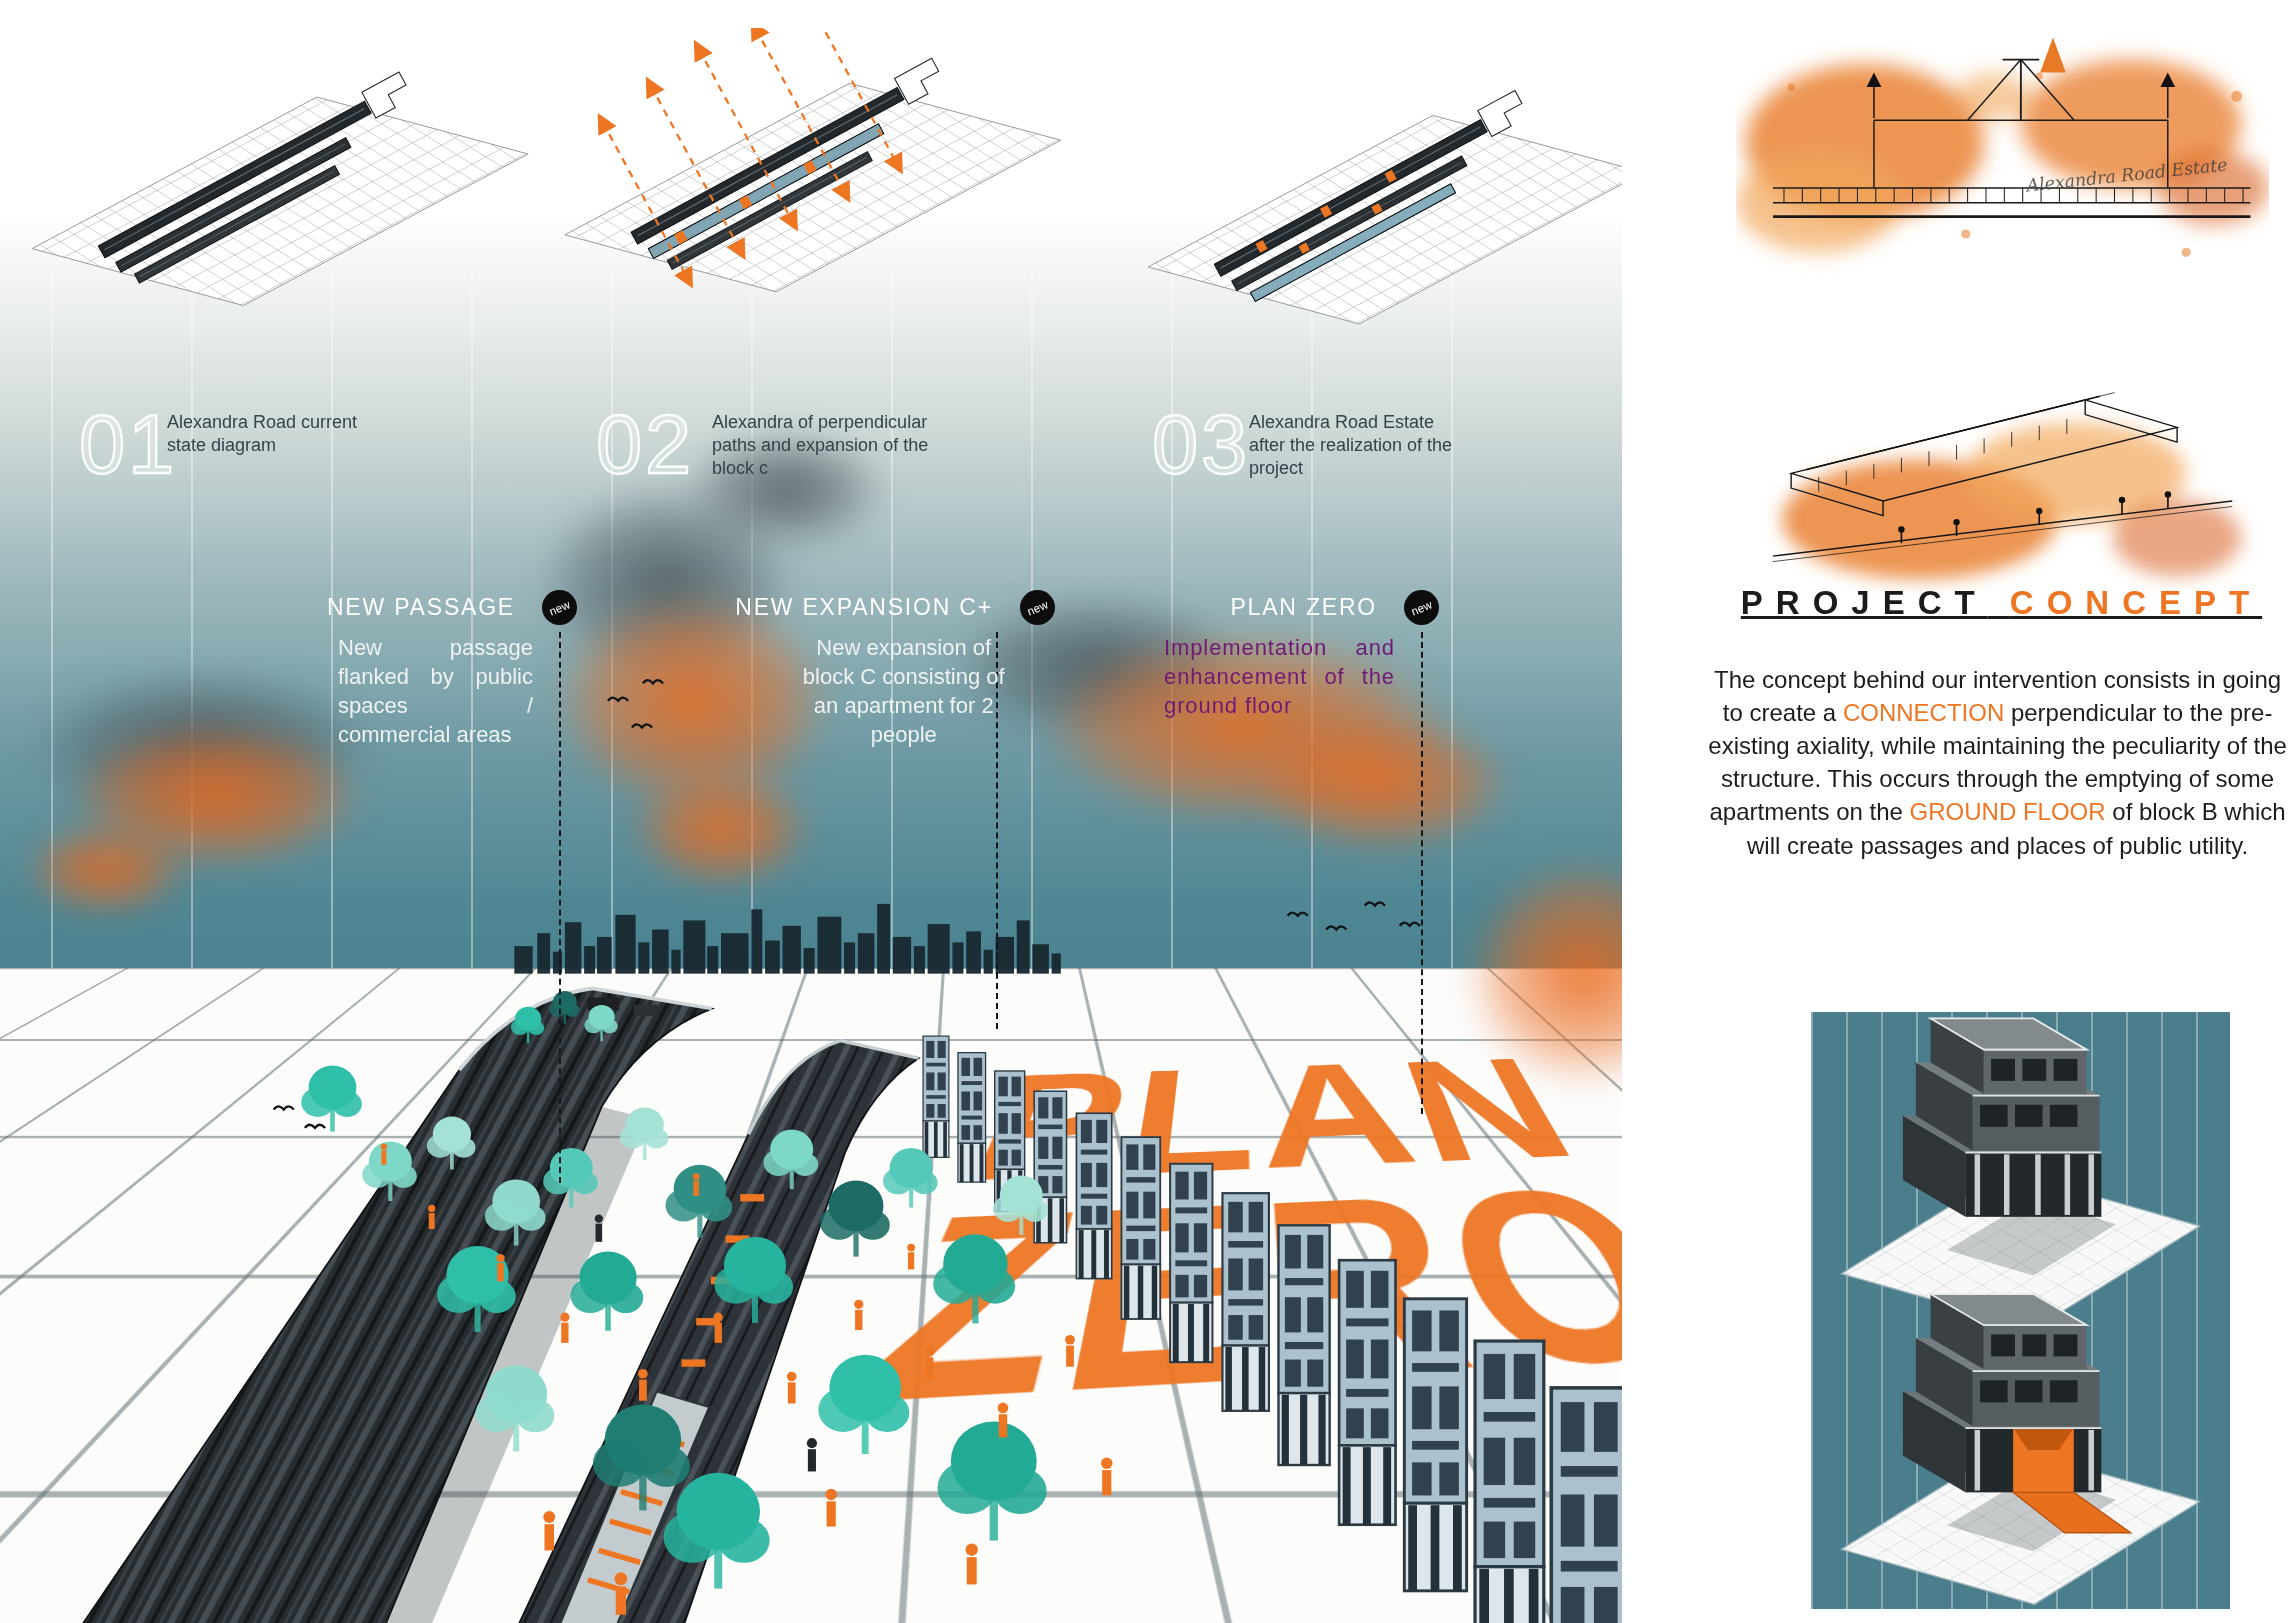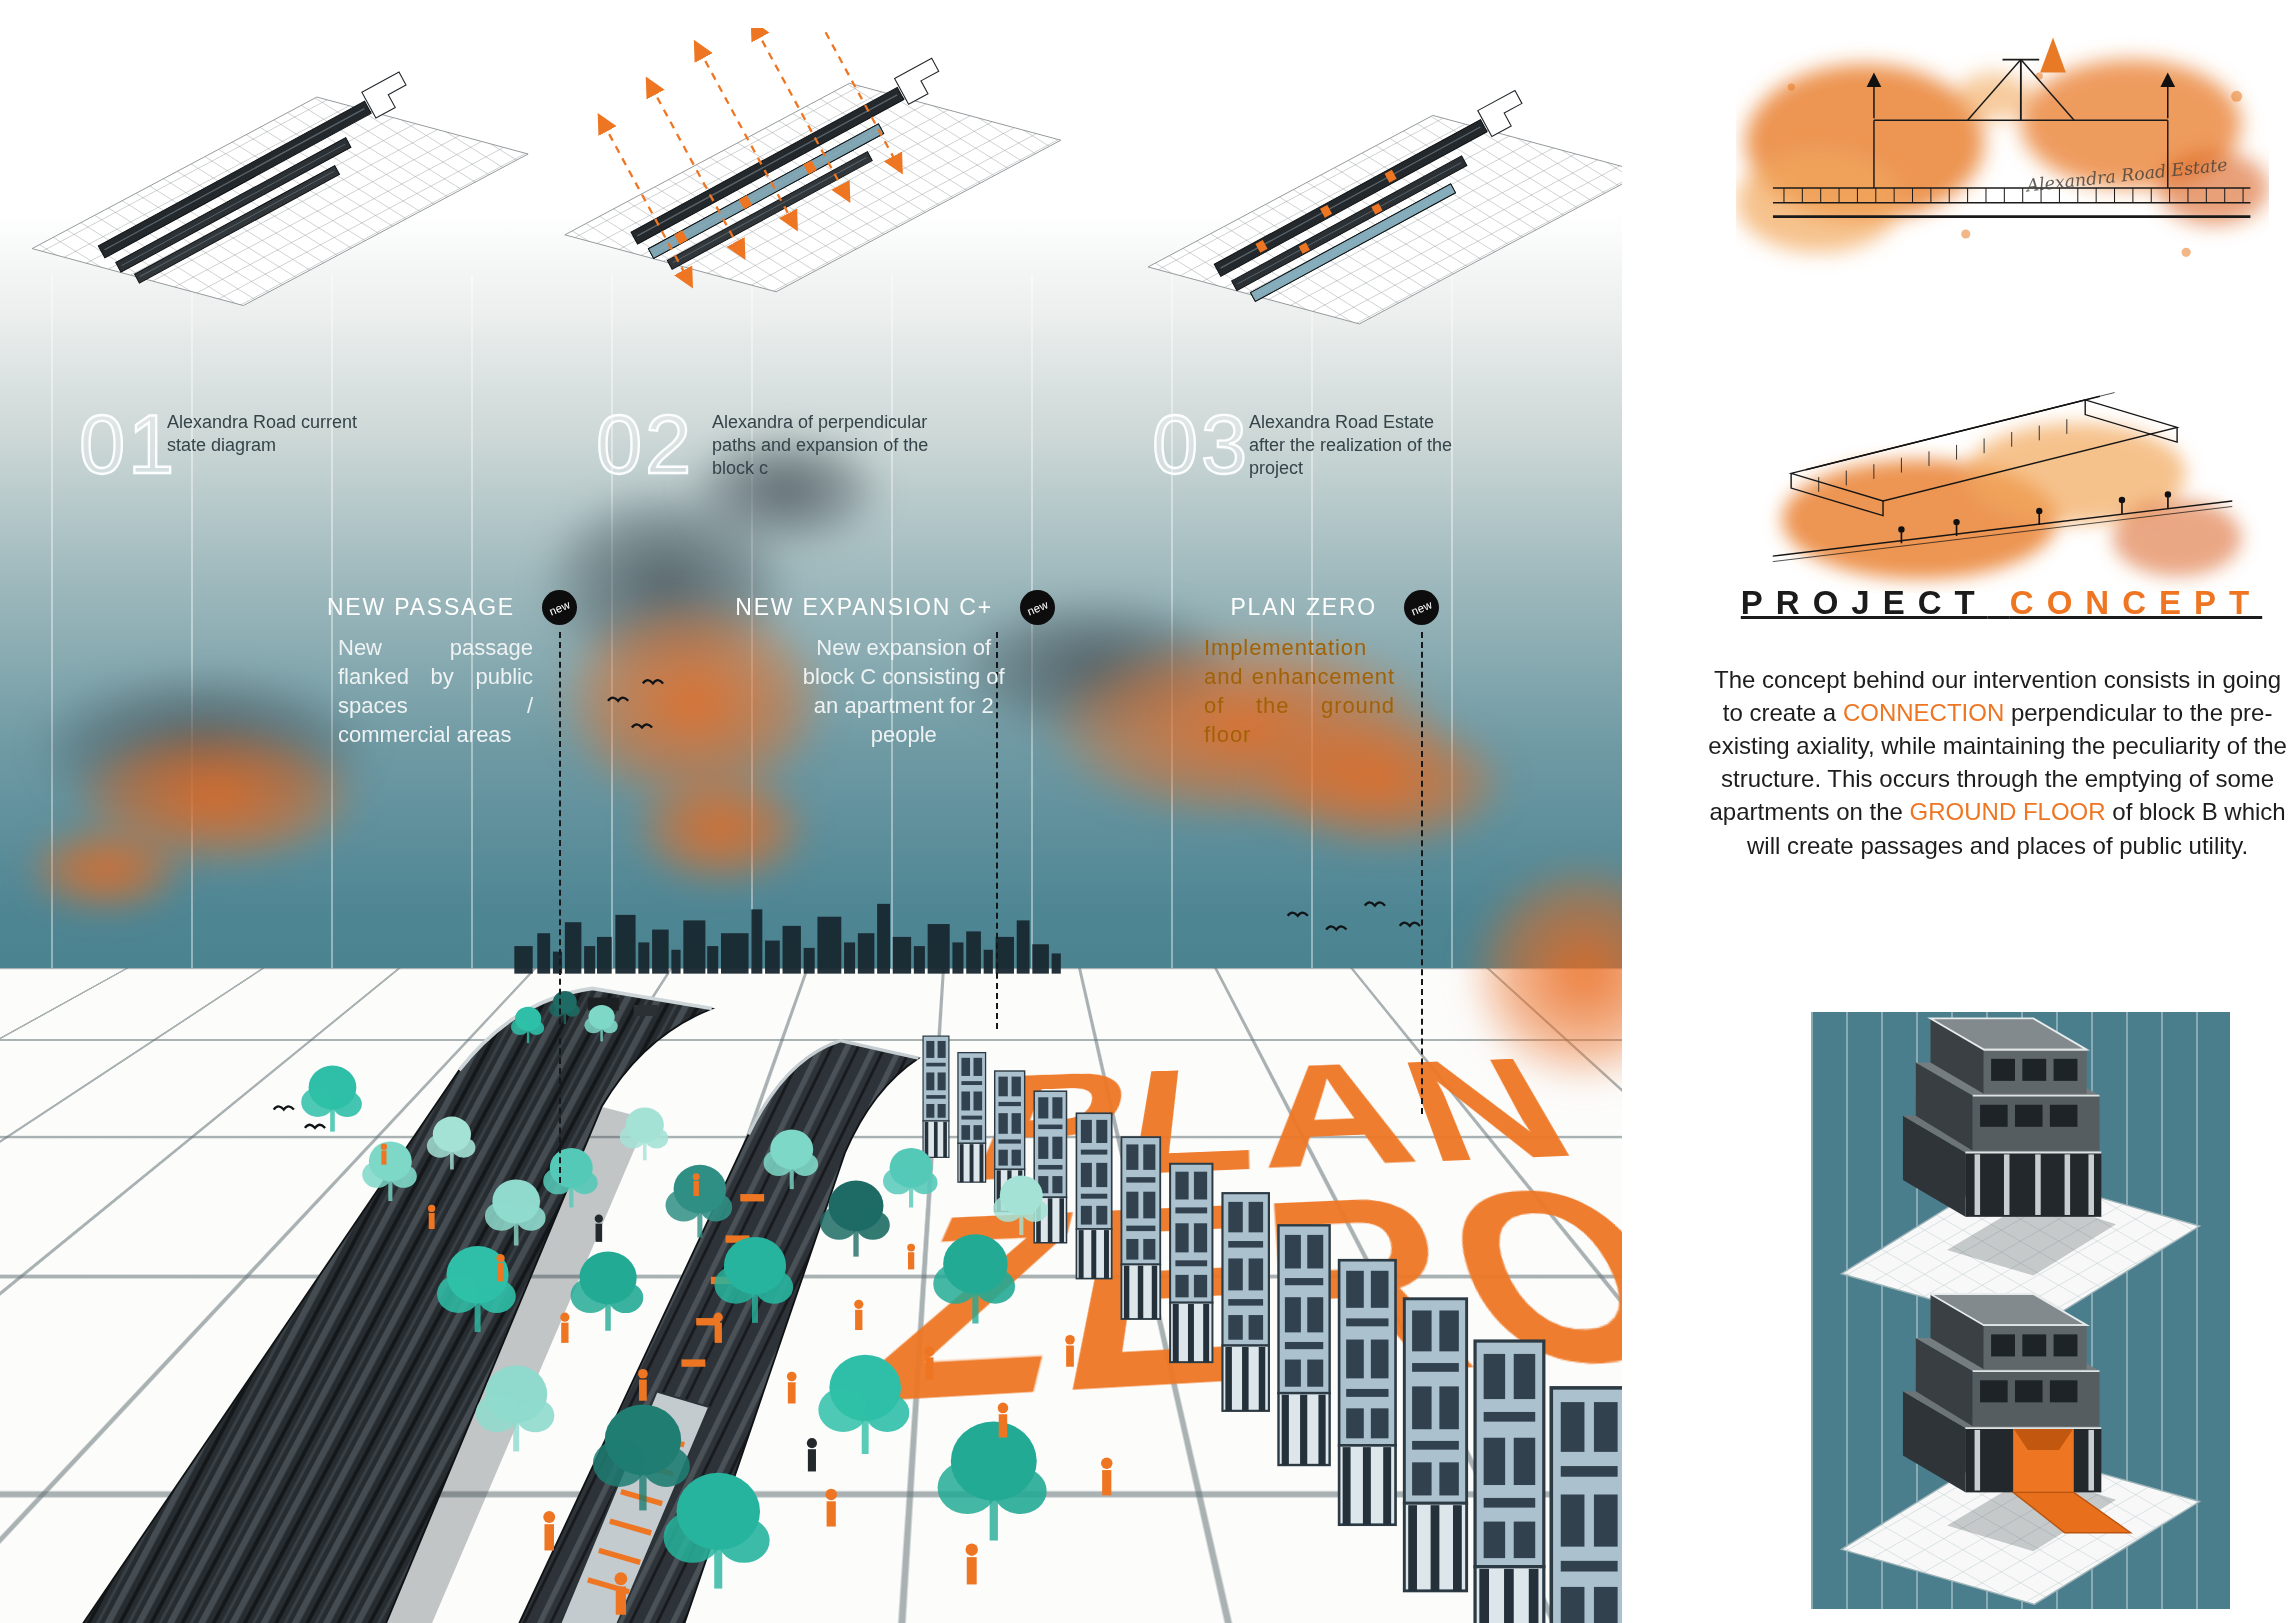--- a/index.html
+++ b/index.html
@@ -25,21 +25,21 @@
   .step-cap{position:absolute;font-size:18px;line-height:1.28;color:#35444a;}
 
   .callout{position:absolute;}
   .co-head{display:flex;align-items:center;justify-content:flex-end;gap:27px;}
   .co-title{color:#ffffff;font-size:23px;letter-spacing:1.8px;white-space:nowrap;}
   .badge{width:35px;height:35px;border-radius:50%;background:#0d0d0d;color:#ffffff;
       display:flex;align-items:center;justify-content:center;flex:0 0 35px;font-size:11.5px;}
   .badge span{transform:rotate(-22deg);display:block;}
   .co-desc{margin-top:8.3px;margin-right:44px;font-size:22px;line-height:1.32;color:#eef2f2;text-align:justify;}
   .co-desc.center{text-align:center;margin-left:16.5px;}
-  .co-desc.sandy{color:#a16207;letter-spacing:0.9px;margin-left:40px;}
+  .co-desc.sandy{color:#701a75;letter-spacing:0.9px;}
   .dash{position:absolute;width:0;border-left:2.8px dashed #15181a;}
 
   .ground-wrap{position:absolute;left:0;top:968px;width:1622px;height:656px;
       perspective:918px;perspective-origin:60% 0%;}
   .ground-plane{position:absolute;left:-826px;top:0;width:3306px;height:2388px;
       transform-origin:50% 0;transform:rotateX(63deg);
       background-color:#fcfcfb;
       background-image:linear-gradient(rgba(100,115,120,.55) 2.8px,transparent 2.8px),
                        linear-gradient(90deg,rgba(100,115,120,.55) 2.8px,transparent 2.8px);
       background-size:136px 136px;}

